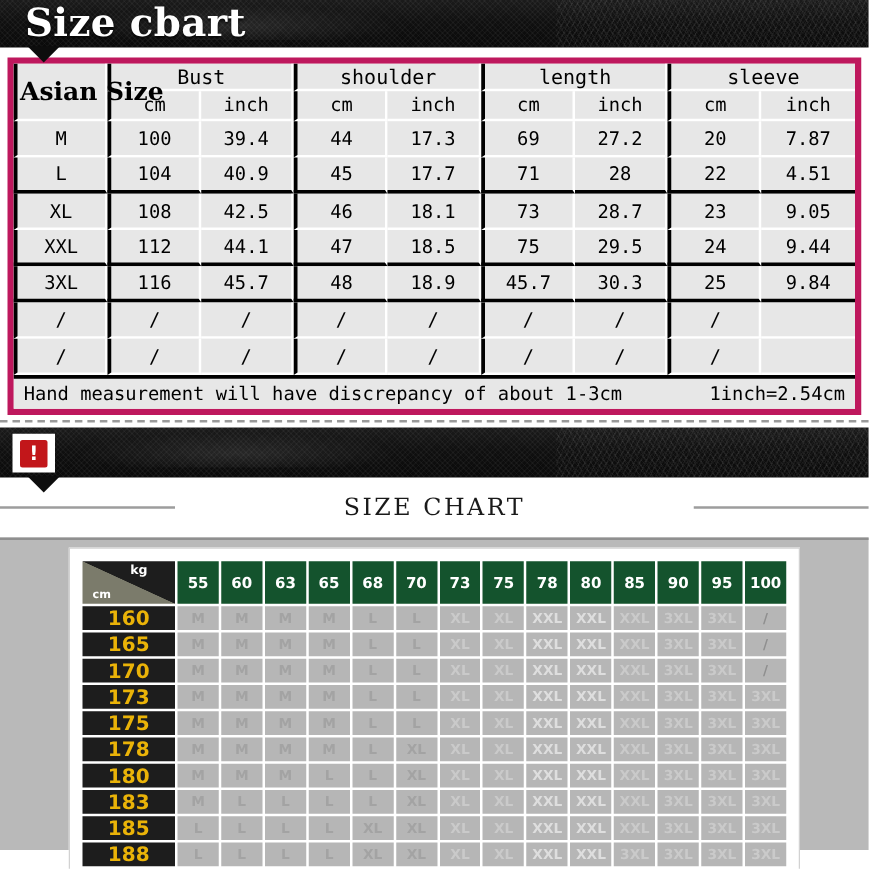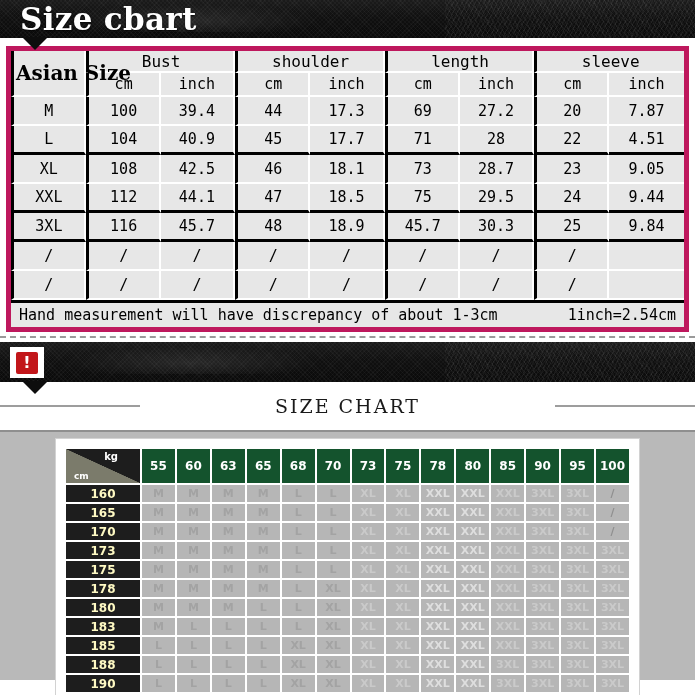--- a/index.html
+++ b/index.html
@@ -188,22 +188,22 @@
     color:#ffffff; font-size:9px;
   }
   table.t2 th.wcol {
     background:#14532d;
     color:#ffffff;
     font-size:12px;
     height:34px;
   }
   table.t2 td.hcol {
     background:#1d1d1d;
-    color:#fef9c3;
-    font-size:12px;
+    color:#eab308;
+    font-size:16px;
   }
   table.t2 td.cell { background:#b6b6b6; }
   table.t2 td.cell span.v1 { color:#8f8f8f; }
   table.t2 td.cell span.v2 { color:#a3a3a3; }
   table.t2 td.cell span.v3 { color:#cacaca; }
   table.t2 td.cell span.v4 { color:#dedede; }
 </style>
 </head>
 <body>
 

